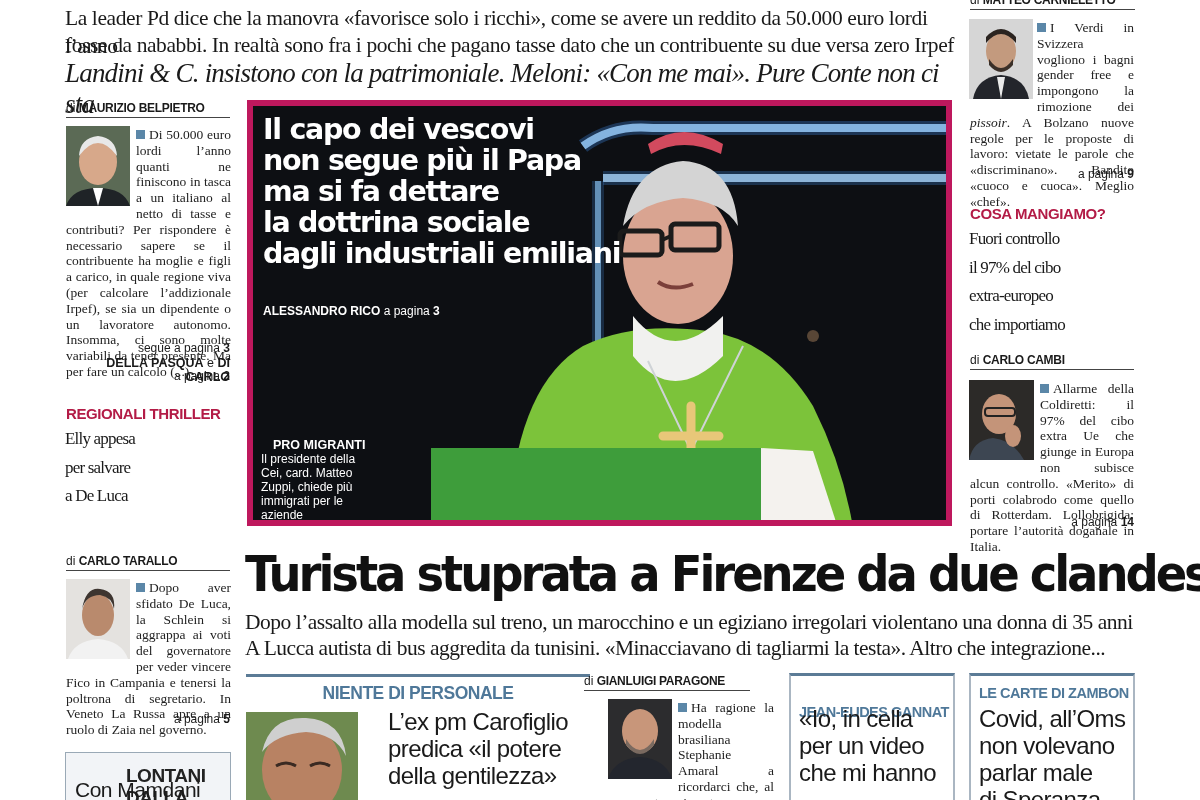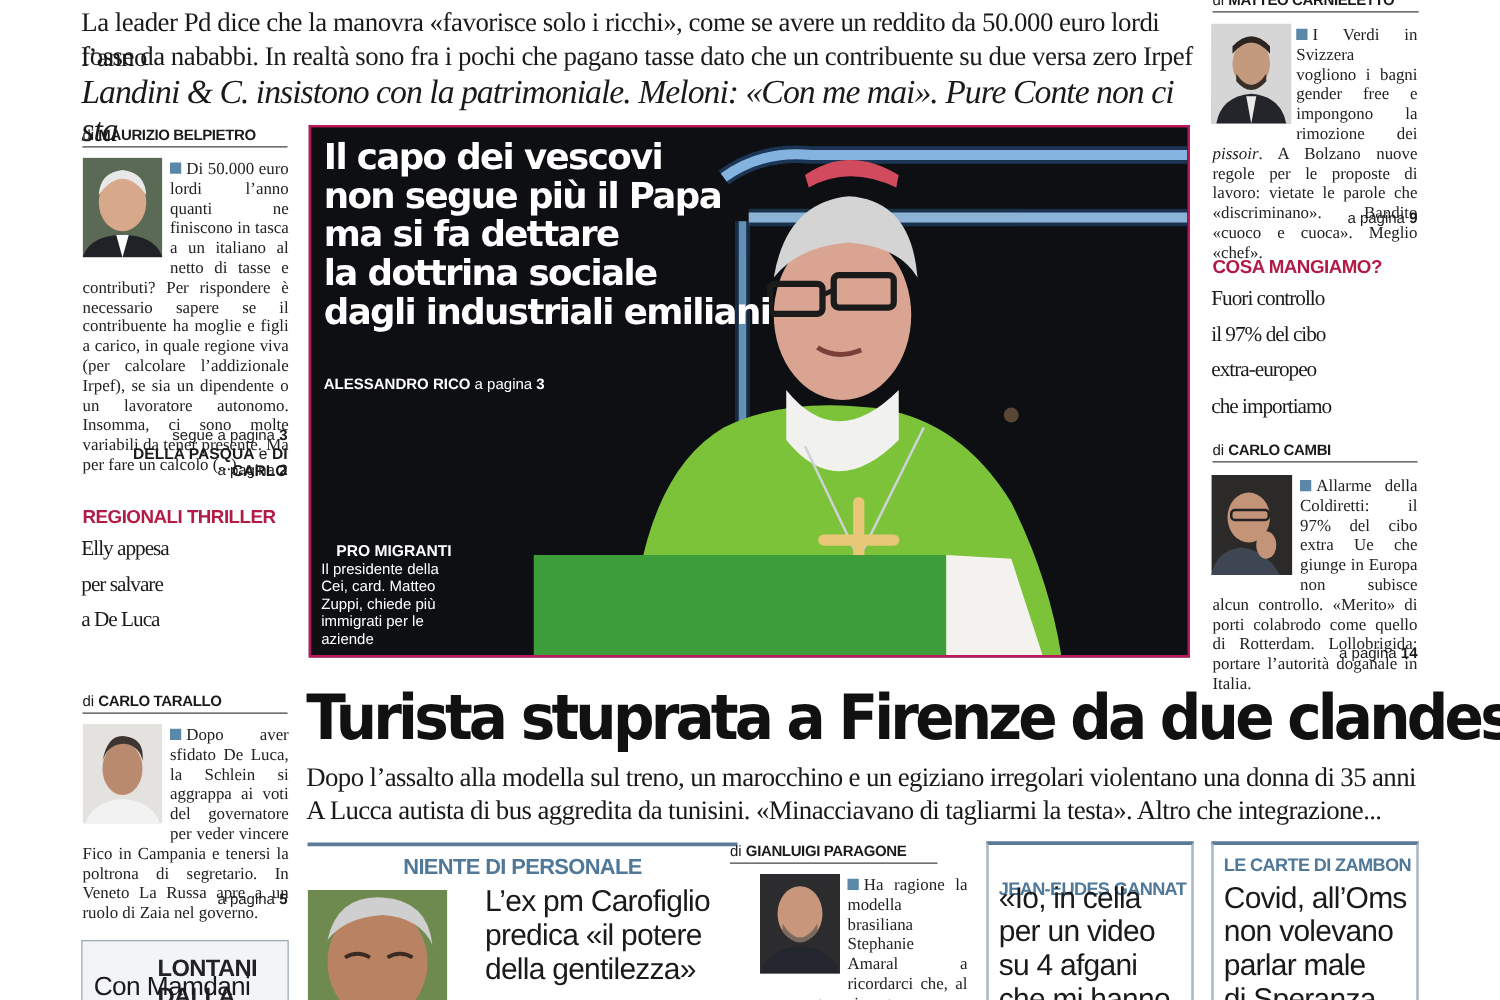--- a/index.html
+++ b/index.html
@@ -18,21 +18,21 @@
   .sq { display:inline-block; width:9px; height:9px; background:#5b87a8; margin-right:4px; vertical-align:0px; }
   .pageref { font-family:"Liberation Sans", sans-serif; font-size:12px; text-align:right; }
   .pageref b { font-weight:bold; }
 
   .kicker-red { font-family:"Liberation Sans", sans-serif; font-weight:bold; color:#b31b46; font-size:15px; letter-spacing:-0.4px; }
   .big-serif { font-family:"Liberation Serif", serif; font-size:17px; line-height:28.5px; letter-spacing:-0.8px; color:#1a1a1a; }
 
   .photo { overflow:hidden; }
 
   
-  .main-photo { left:247px; top:100px; width:705px; height:426px; background:#0e1014; border:2px solid #be185d; box-sizing:border-box; overflow:hidden; }
+  .main-photo { left:247px; top:100px; width:705px; height:426px; background:#0e1014; border:6px solid #be185d; box-sizing:border-box; overflow:hidden; }
   .main-headline { left:10px; top:8px; color:#fff; font-family:"DejaVu Sans", sans-serif; font-weight:bold; font-size:28.5px; line-height:31px; letter-spacing:-1.3px; width:360px; }
   .main-credit { left:10px; top:198px; color:#fff; font-family:"Liberation Sans", sans-serif; font-size:12px; }
   .caption { left:8px; top:332px; color:#fff; font-family:"Liberation Sans", sans-serif; font-size:12px; line-height:14px; width:110px; }
 
   .big-headline { left:245px; top:545px; font-family:"DejaVu Sans", sans-serif; font-weight:bold; font-size:50px; letter-spacing:-3.3px; color:#111; white-space:nowrap; transform:scaleX(0.93); transform-origin:left; }
   .sub-deck { left:245px; width:890px; font-family:"Liberation Serif", serif; font-size:21.5px; line-height:27px; letter-spacing:-0.5px; white-space:nowrap; }
 
   .box { border:2px solid #aab6c2; border-top:3px solid #5b7b96; box-sizing:border-box; background:#fff; }
   .box-kicker { font-family:"Liberation Sans", sans-serif; font-weight:bold; color:#4f7899; font-size:15px; letter-spacing:-0.5px; }
   .box-title { font-family:"Liberation Sans", sans-serif; font-size:24px; line-height:27px; color:#1a1a1a; letter-spacing:-0.6px; }
@@ -235,21 +235,20 @@
 <div class="abs body-text" style="left:608px; top:700px; width:166px;">
   <div style="float:left; width:70px; height:80px;"></div>
   <span class="sq"></span><span>Ha ragione la modella brasiliana Stephanie Amaral a ricordarci che, al suo posto, ci poteva essere una nostra figlia o un</span>
 </div>
 
 <div class="abs box" style="left:789px; top:673px; width:166px; height:140px;">
   <div class="abs box-kicker" style="left:8px; top:9px; font-size:14.5px;margin-top:19px;">JEAN-EUDES GANNAT</div>
   <div class="abs box-title" style="left:8px; top:29px; width:150px;">
     <div>«Io, in cella</div>
     <div>per un video</div>
-    <div>su 4 afgani</div>
     <div>che mi hanno</div>
   </div>
 </div>
 
 <div class="abs box" style="left:969px; top:673px; width:166px; height:140px;">
   <div class="abs box-kicker" style="left:8px; top:9px; font-size:14.5px;">LE CARTE DI ZAMBON</div>
   <div class="abs box-title" style="left:8px; top:29px; width:150px;">
     <div>Covid, all’Oms</div>
     <div>non volevano</div>
     <div>parlar male</div>

